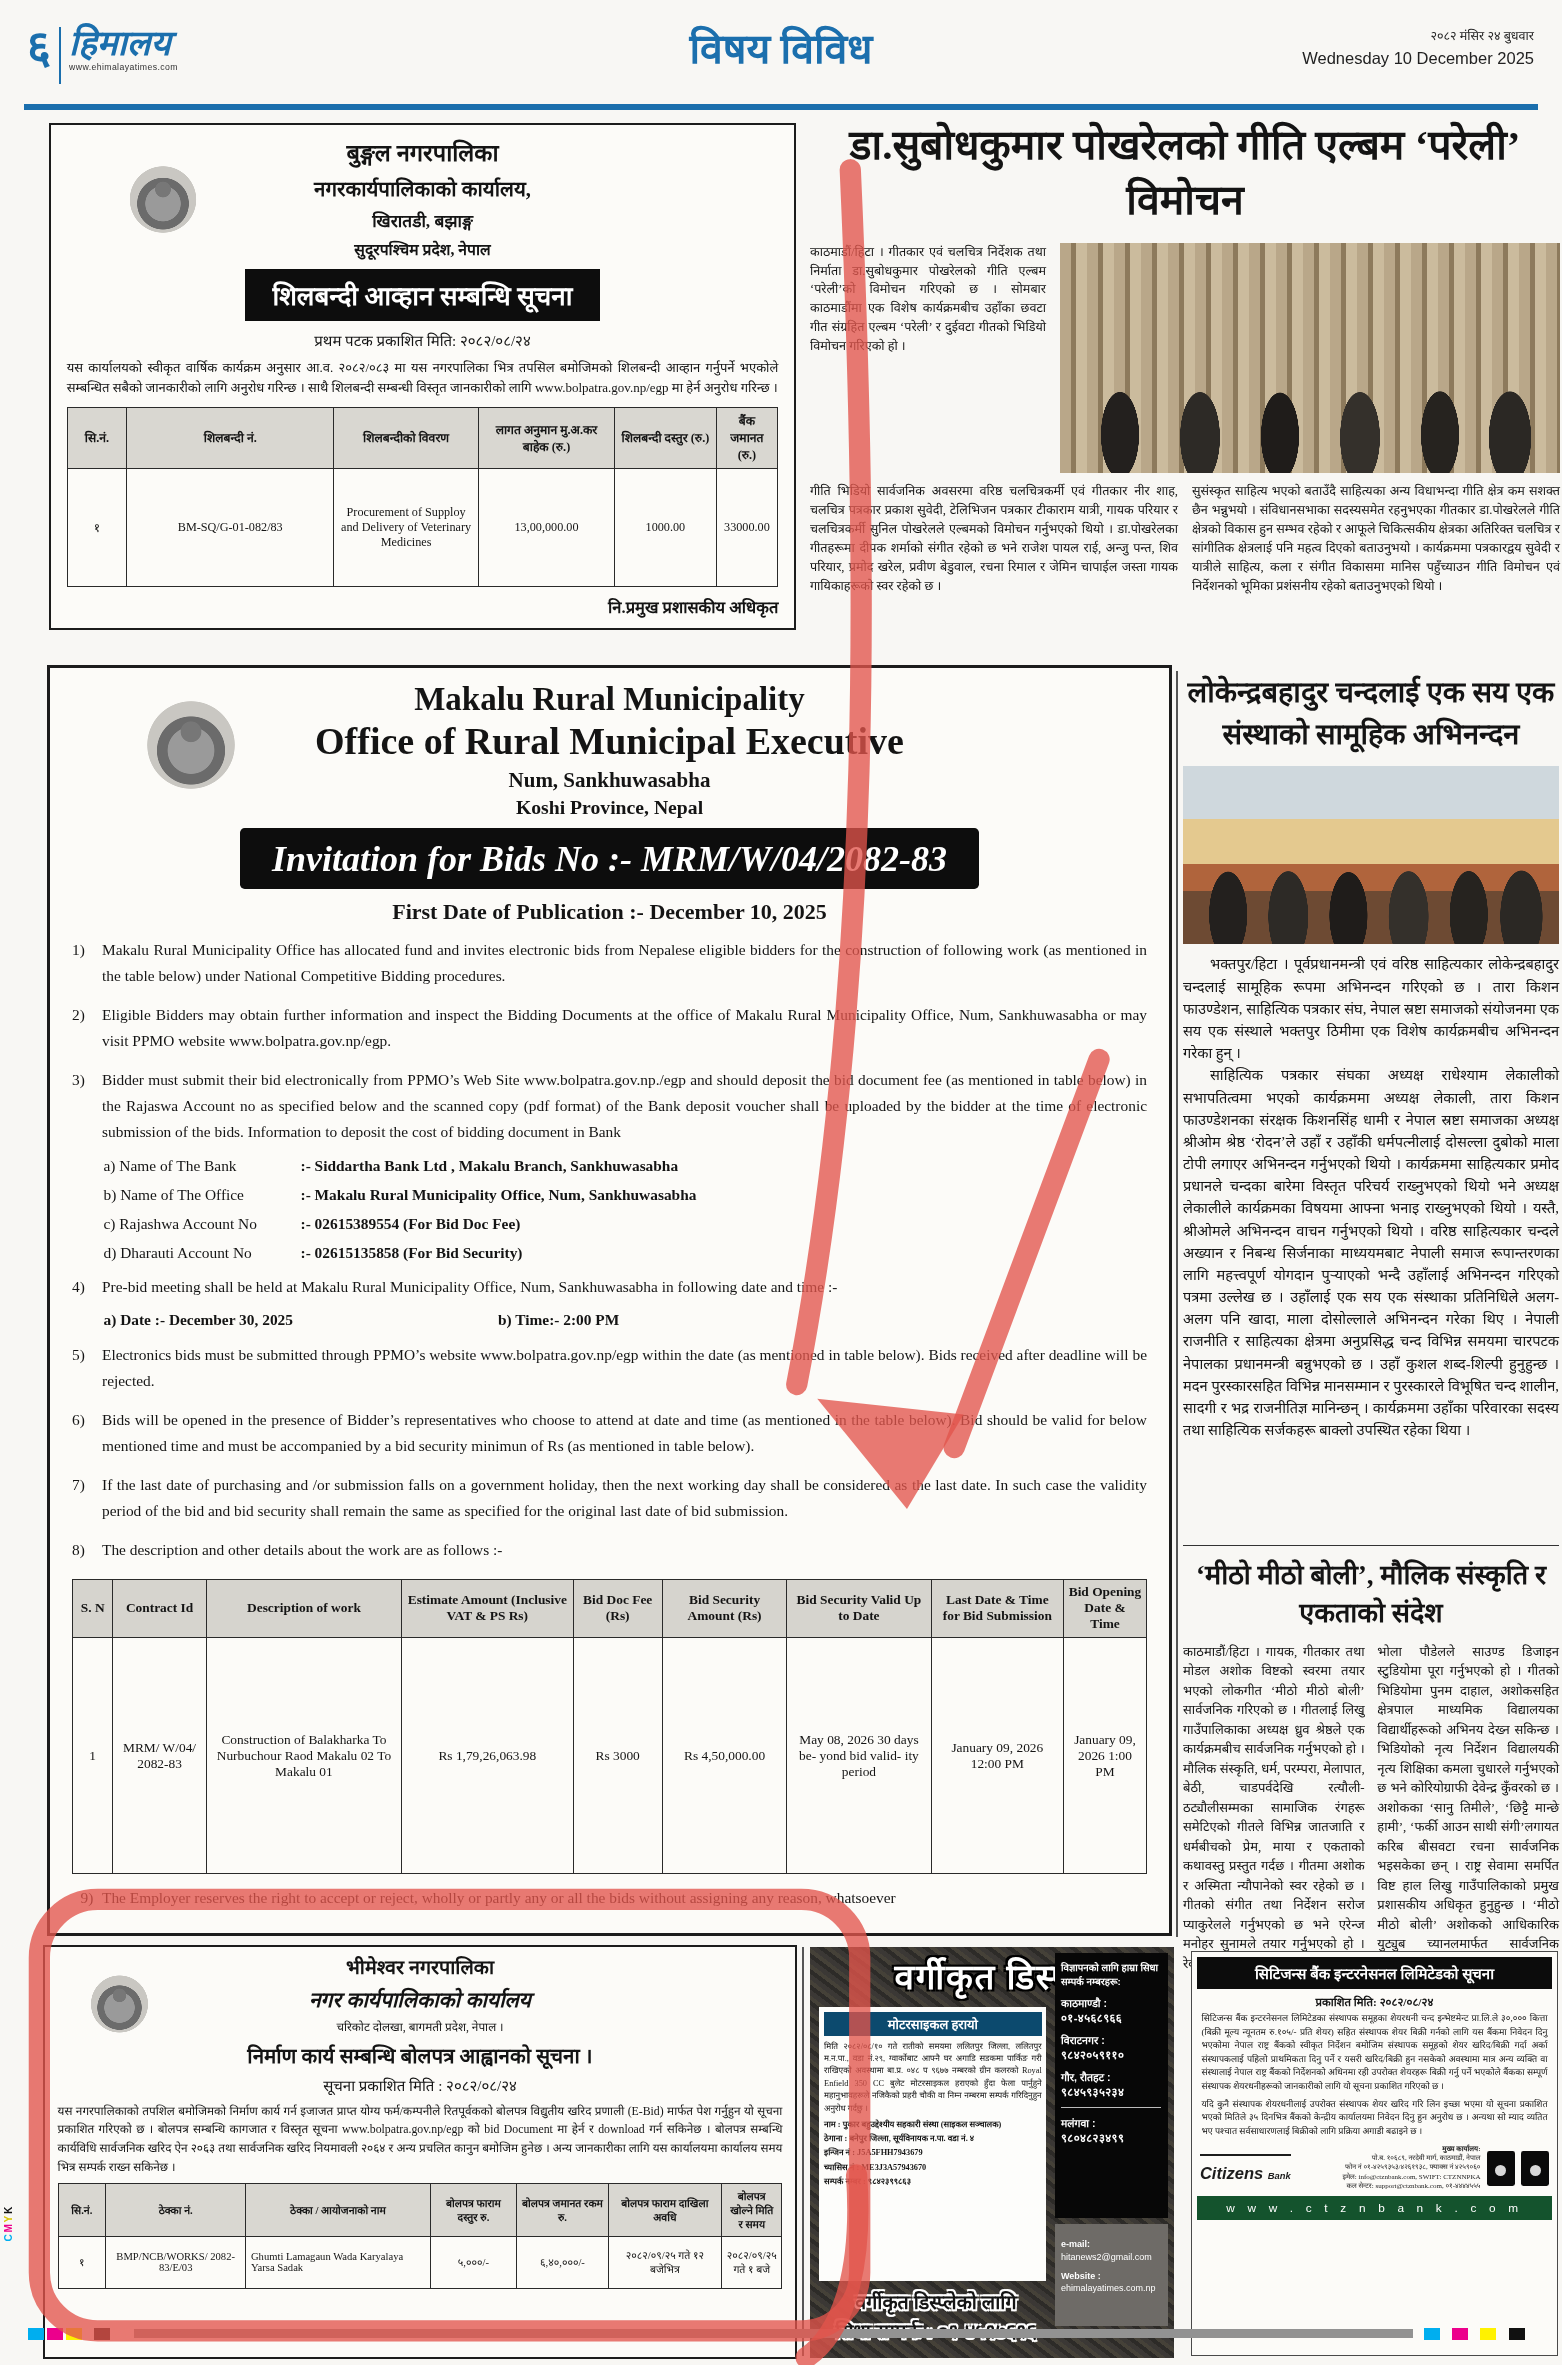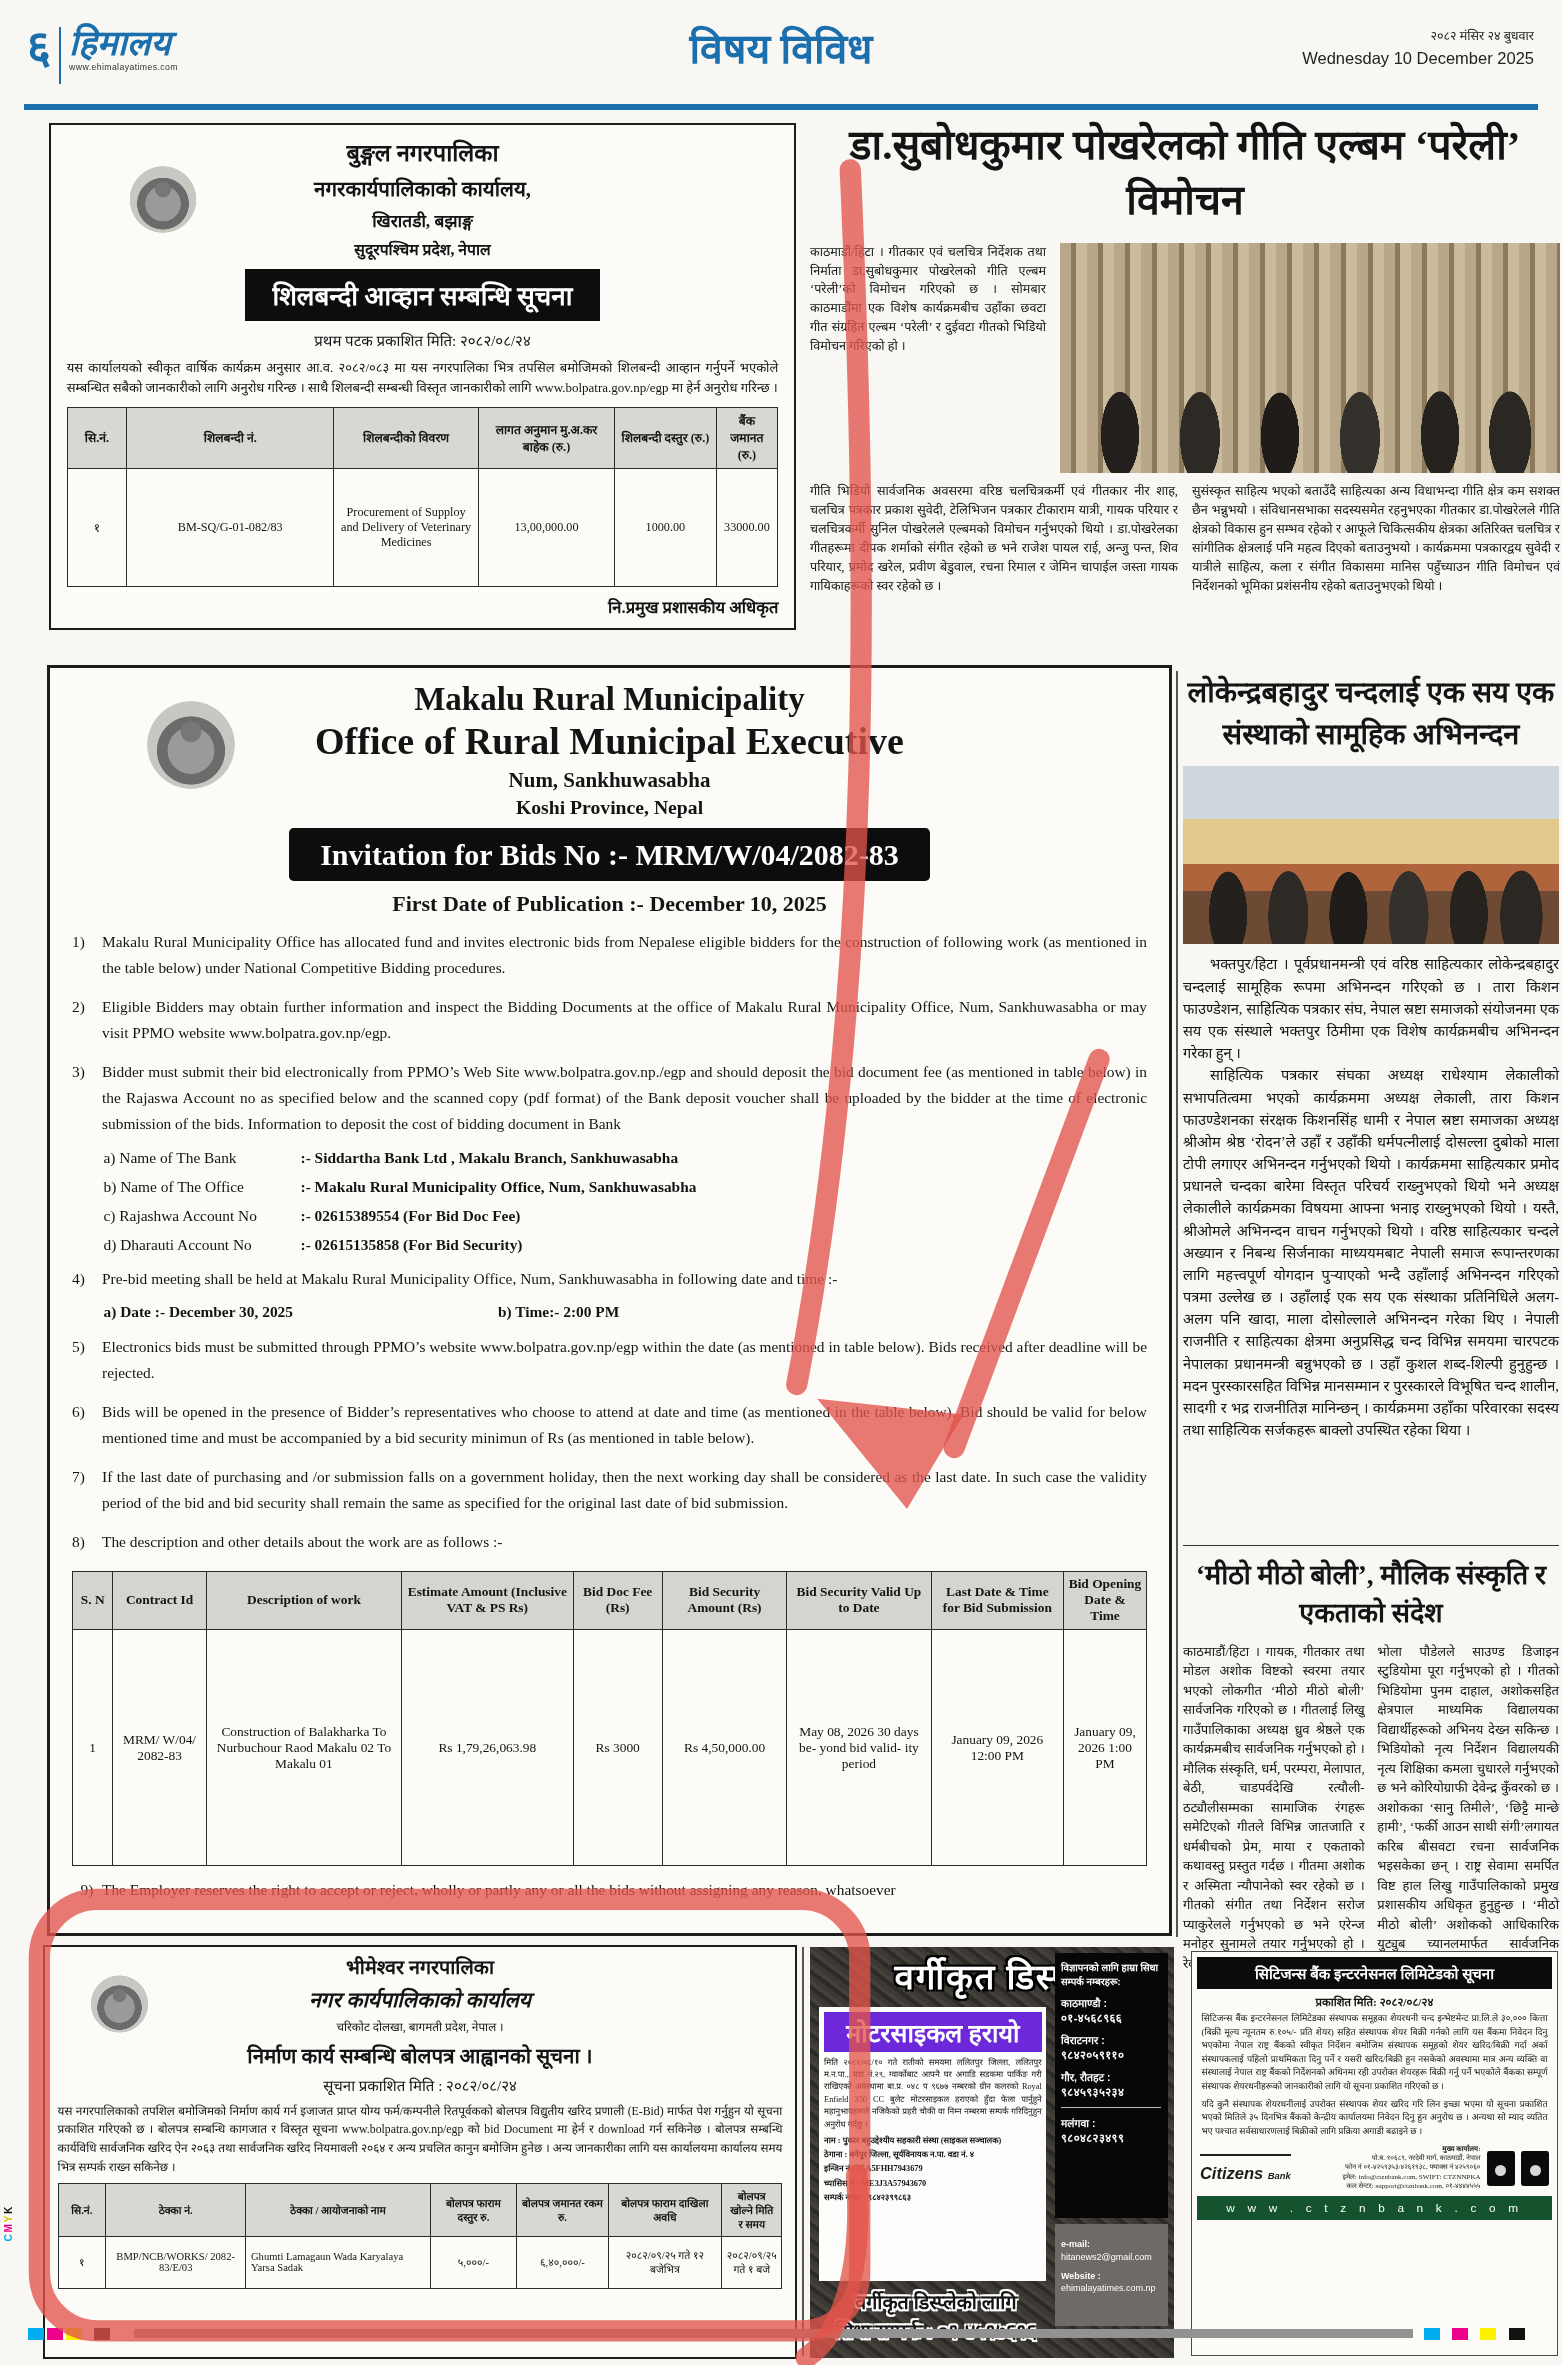--- a/index.html
+++ b/index.html
@@ -57,21 +57,21 @@
      radial-gradient(ellipse 33px 75px at 60% 72%,#34302b 0 60%,transparent 61%),
      radial-gradient(ellipse 31.5px 72px at 76% 70%,#26231f 0 60%,transparent 61%),
      radial-gradient(ellipse 35px 76px at 90% 72%,#2b2824 0 60%,transparent 61%);}
   .small-col{font-size:12.6px;line-height:1.5;}
   
   #makalu{left:47px;top:665px;width:1125px;height:1271px;border-width:3.1px;padding:12.6px 22px 7.9px;}
   #makalu .t1{font-size:33px;font-weight:bold;}
   #makalu .t2{font-size:38px;font-weight:bold;margin-top:1.6px;}
   #makalu .t3{font-size:21px;font-weight:bold;margin-top:4.7px;}
   #makalu .t4{font-size:19.7px;font-weight:bold;margin-top:3.1px;}
-  #makalu .black-banner{font-size:30px;padding:9.4px 31.5px;margin-top:9.4px;border-radius:4.7px;}
+  #makalu .black-banner{font-size:36px;padding:9.4px 31.5px;margin-top:9.4px;border-radius:4.7px;font-style:italic;}
   #makalu .fdate{font-size:22px;font-weight:bold;margin-top:9.4px;}
   .pt{font-size:15.4px;line-height:1.7;margin-top:12.6px;display:flex;}
   .pt .pn{flex:0 0 30px;}
   .pt .ptx{flex:1;}
   .subline{font-size:15.4px;margin:11px 0 0 31.5px;}
   .subline .lab{display:inline-block;min-width:197px;}
   .subline b{font-weight:bold;}
   #makalu table{margin-top:15.7px;font-size:13.4px;}
   #makalu th{background:#d6d4ce;}
   #makalu .sig{font-size:23.6px;margin-top:11px;}
@@ -93,21 +93,21 @@
   #bhimeshwar .title{font-size:20.5px;font-weight:bold;margin-top:6.3px;}
   #bhimeshwar .pub{font-size:15px;margin-top:6.3px;}
   #bhimeshwar .body{font-size:11.8px;line-height:1.6;margin-top:6.3px;}
   #bhimeshwar table{margin-top:6.3px;font-size:10.6px;}
   
   #classifieds{position:absolute;left:810px;top:1947px;width:364px;height:411px;box-sizing:border-box;
      background:repeating-linear-gradient(37deg,#3b3835 0 4.7px,#2d2b28 4.7px 8.7px,#454138 8.7px 12.6px);padding:4.7px;}
   .outline-txt{font-weight:bold;color:#141414;text-shadow:-1.6px -1.6px 0 #fff,1.6px -1.6px 0 #fff,-1.6px 1.6px 0 #fff,1.6px 1.6px 0 #fff,0 2.4px 0 #fff;}
   #classifieds .ctitle{font-size:35px;text-align:center;letter-spacing:1.6px;}
   .adbox{position:absolute;left:9.4px;top:60px;width:227px;height:274px;background:#fdfdfb;padding:4.7px;box-sizing:border-box;}
-  .adbox .abanner{background:#6d28d9;color:#fff;font-size:25px;font-weight:bold;text-align:center;padding:3.1px 0;}
+  .adbox .abanner{background:#0c4a6e;color:#fff;font-size:13px;font-weight:bold;text-align:center;padding:3.1px 0;}
   .adbox .abody{font-size:8.3px;line-height:1.5;margin-top:4.7px;text-align:justify;}
   .adbox .aline{font-size:8.3px;margin-top:3.1px;font-weight:bold;}
   .cfoot{position:absolute;left:7.9px;bottom:11px;width:236px;text-align:center;font-size:19.7px;line-height:1.5;}
   .contactbox{position:absolute;right:6.3px;top:6.3px;width:113px;height:265px;background:#070707;color:#fff;
      font-family:"Liberation Sans",sans-serif;padding:7.9px 6.3px;box-sizing:border-box;}
   .contactbox .chead{font-size:9.8px;font-weight:bold;line-height:1.4;}
   .contactbox .city{font-size:10.6px;font-weight:bold;margin-top:7.9px;}
   .contactbox .num{font-size:11.4px;font-weight:bold;letter-spacing:0.4px;}
   .contactbox hr{border:none;border-top:0.8px solid #bbb;margin:7.9px 0 1.6px;}
   .mailbox{position:absolute;right:6.3px;top:277px;width:113px;height:102px;background:#6e6b67;color:#fff;

